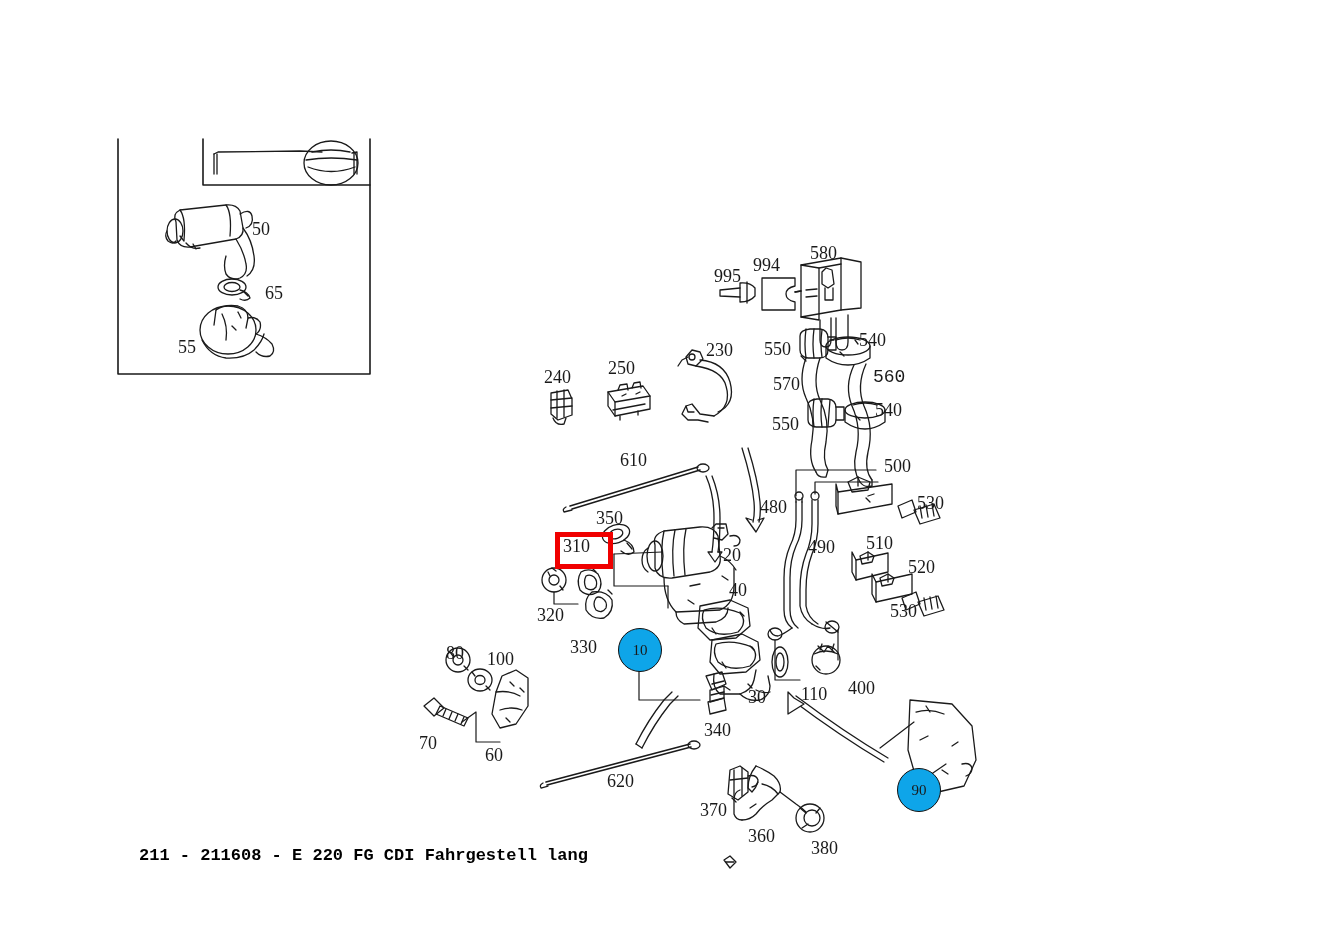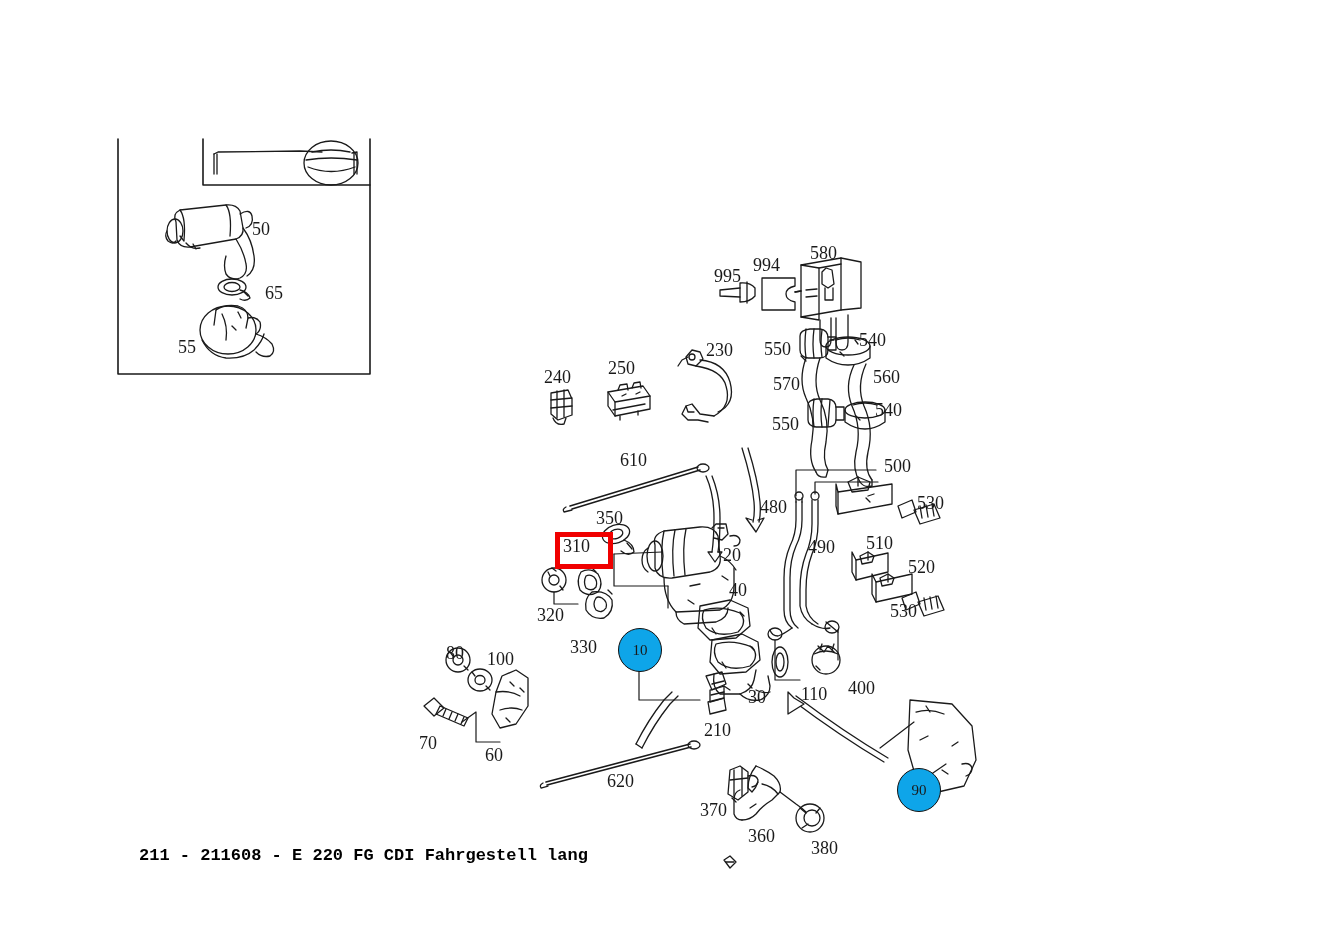--- a/index.html
+++ b/index.html
@@ -519,21 +519,21 @@
       <div class="callout" style="left: 252px; top: 219px;">50</div>
       <div class="callout" style="left: 265px; top: 283px;">65</div>
       <div class="callout" style="left: 178px; top: 337px;">55</div>
       <div class="callout" style="left: 714px; top: 266px;">995</div>
       <div class="callout" style="left: 753px; top: 255px;">994</div>
       <div class="callout" style="left: 810px; top: 243px;">580</div>
       <div class="callout" style="left: 706px; top: 340px;">230</div>
       <div class="callout" style="left: 764px; top: 339px;">550</div>
       <div class="callout" style="left: 859px; top: 330px;">540</div>
       <div class="callout" style="left: 773px; top: 374px;">570</div>
-      <div class="callout" style="left: 873px; top: 367px;">560</div>
+      <div class="callout" style="left: 873px; top: 367px; font-family: Liberation Mono, monospace;">560</div>
       <div class="callout" style="left: 772px; top: 414px;">550</div>
       <div class="callout" style="left: 875px; top: 400px;">540</div>
       <div class="callout" style="left: 544px; top: 367px;">240</div>
       <div class="callout" style="left: 608px; top: 358px;">250</div>
       <div class="callout" style="left: 620px; top: 450px;">610</div>
       <div class="callout" style="left: 596px; top: 508px;">350</div>
       <div class="callout" style="left: 563px; top: 536px;">310</div>
       <div class="callout" style="left: 723px; top: 545px;">20</div>
       <div class="callout" style="left: 729px; top: 580px;">40</div>
       <div class="callout" style="left: 760px; top: 497px;">480</div>
@@ -544,21 +544,21 @@
       <div class="callout" style="left: 908px; top: 557px;">520</div>
       <div class="callout" style="left: 890px; top: 601px;">530</div>
       <div class="callout" style="left: 537px; top: 605px;">320</div>
       <div class="callout" style="left: 570px; top: 637px;">330</div>
       <div class="callout circled" style="left: 618px; top: 628px;">10</div>
       <div class="callout" style="left: 446px; top: 637px; margin-top: 6px;">80</div>
       <div class="callout" style="left: 487px; top: 649px;">100</div>
       <div class="callout" style="left: 419px; top: 733px;">70</div>
       <div class="callout" style="left: 485px; top: 745px;">60</div>
       <div class="callout" style="left: 607px; top: 771px;">620</div>
-      <div class="callout" style="left: 704px; top: 720px;">210</div>
+      <div class="callout" style="left: 704px; top: 720px;">340</div>
       <div class="callout" style="left: 748px; top: 687px;">30</div>
       <div class="callout" style="left: 801px; top: 684px;">110</div>
       <div class="callout" style="left: 848px; top: 678px;">400</div>
       <div class="callout" style="left: 700px; top: 800px;">370</div>
       <div class="callout" style="left: 748px; top: 826px;">360</div>
       <div class="callout" style="left: 811px; top: 838px;">380</div>
       <div class="callout circled" style="left: 897px; top: 768px;">90</div>
     </div>
 
   <div class="highlight-box" id="highlight-box" style="left: 555px; top: 532px; width: 58px; height: 37px; border-color: rgb(240, 0, 0);"></div>

